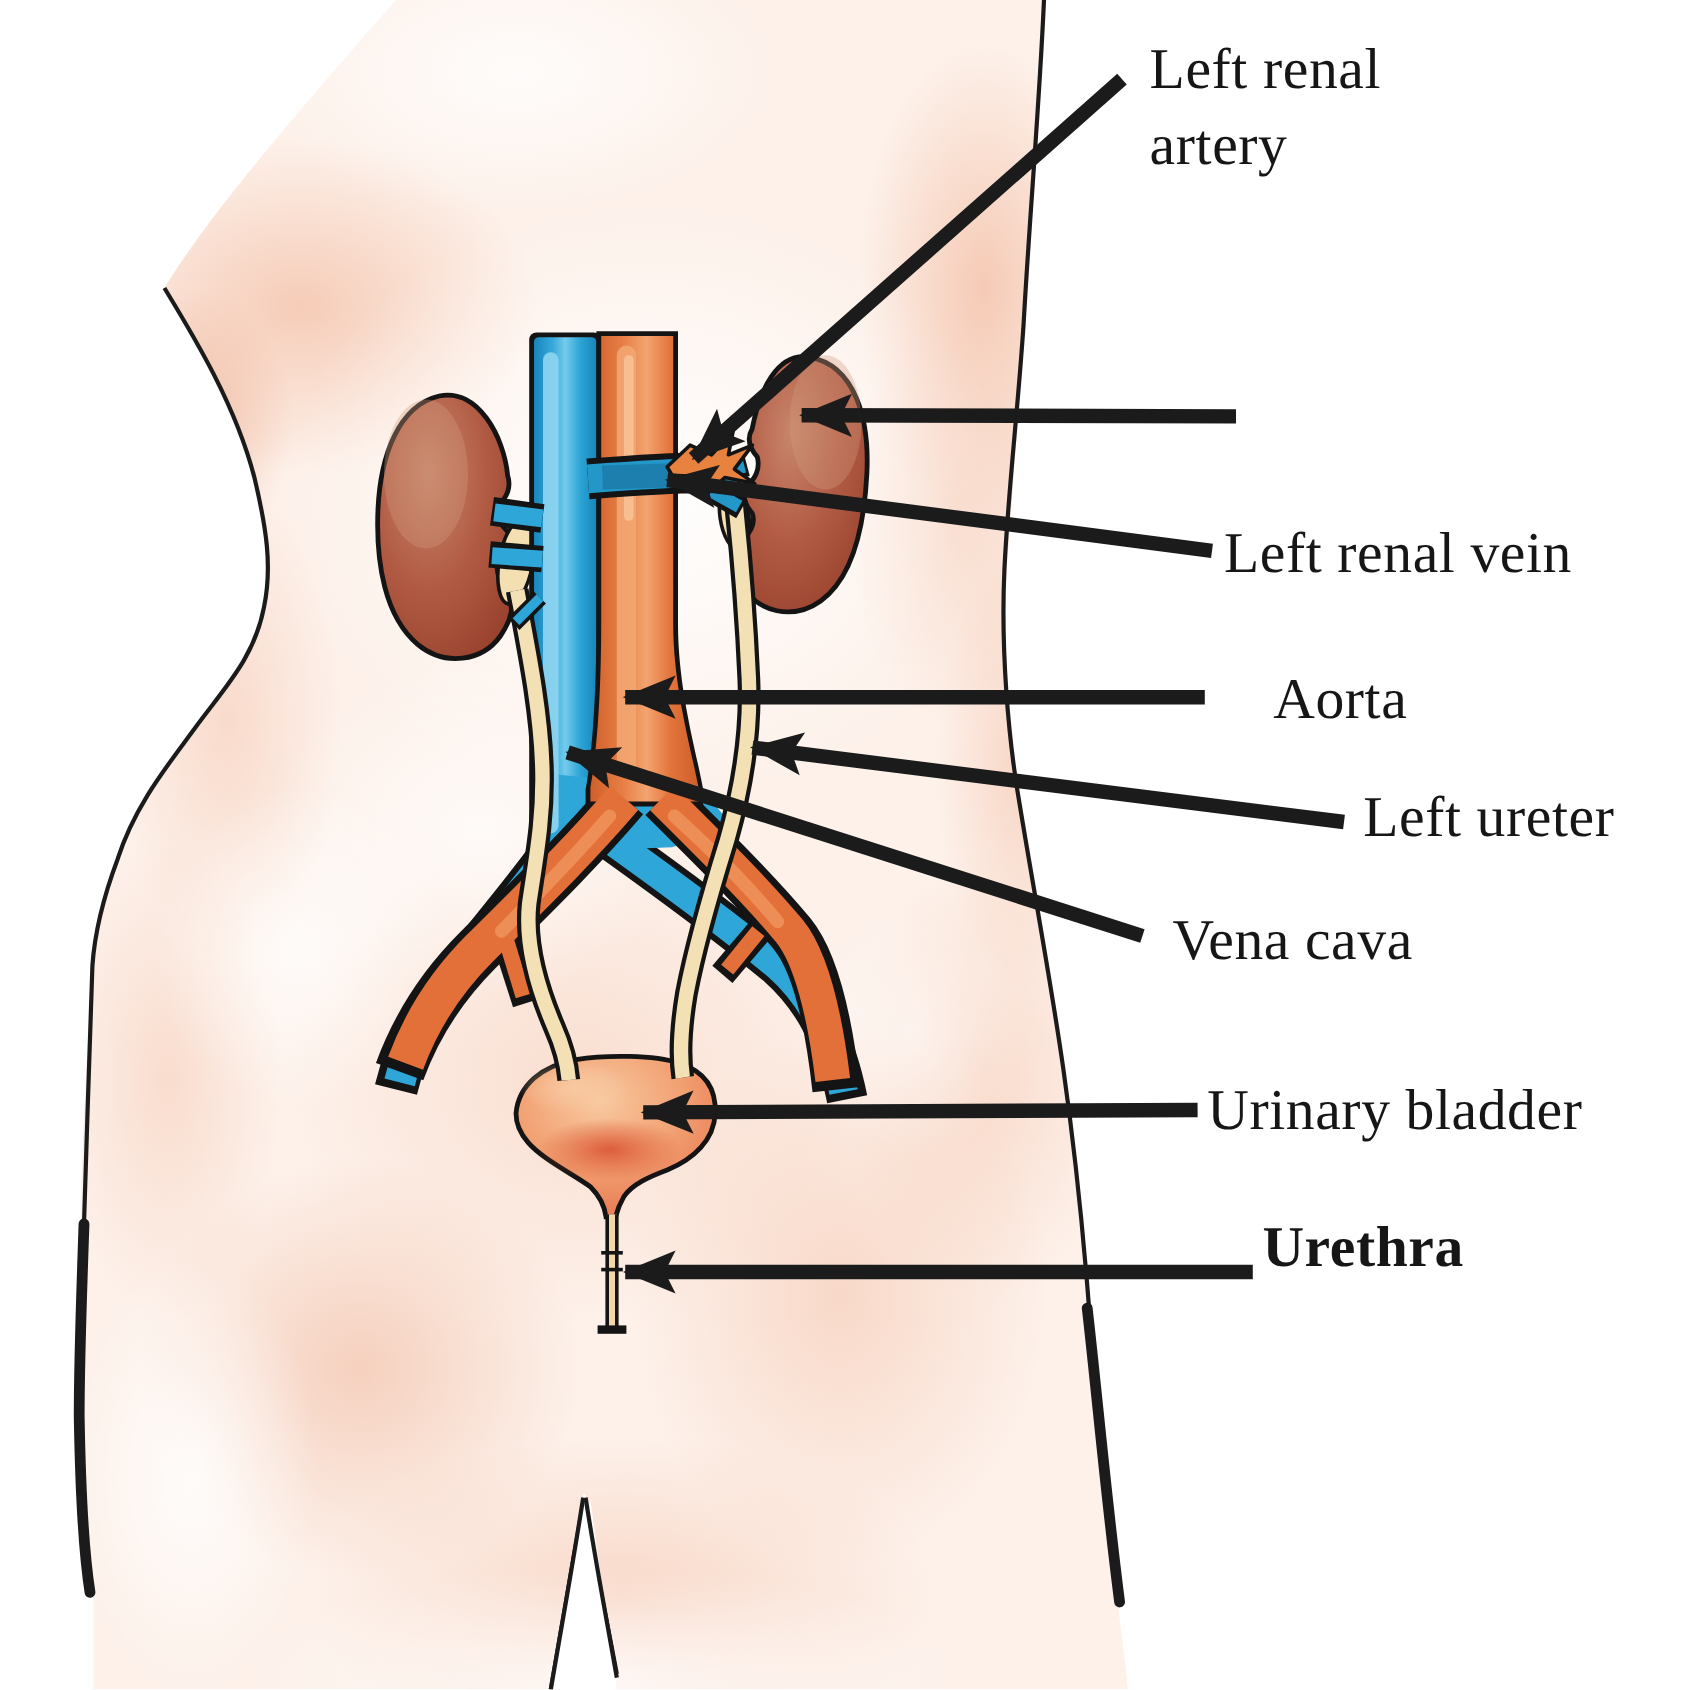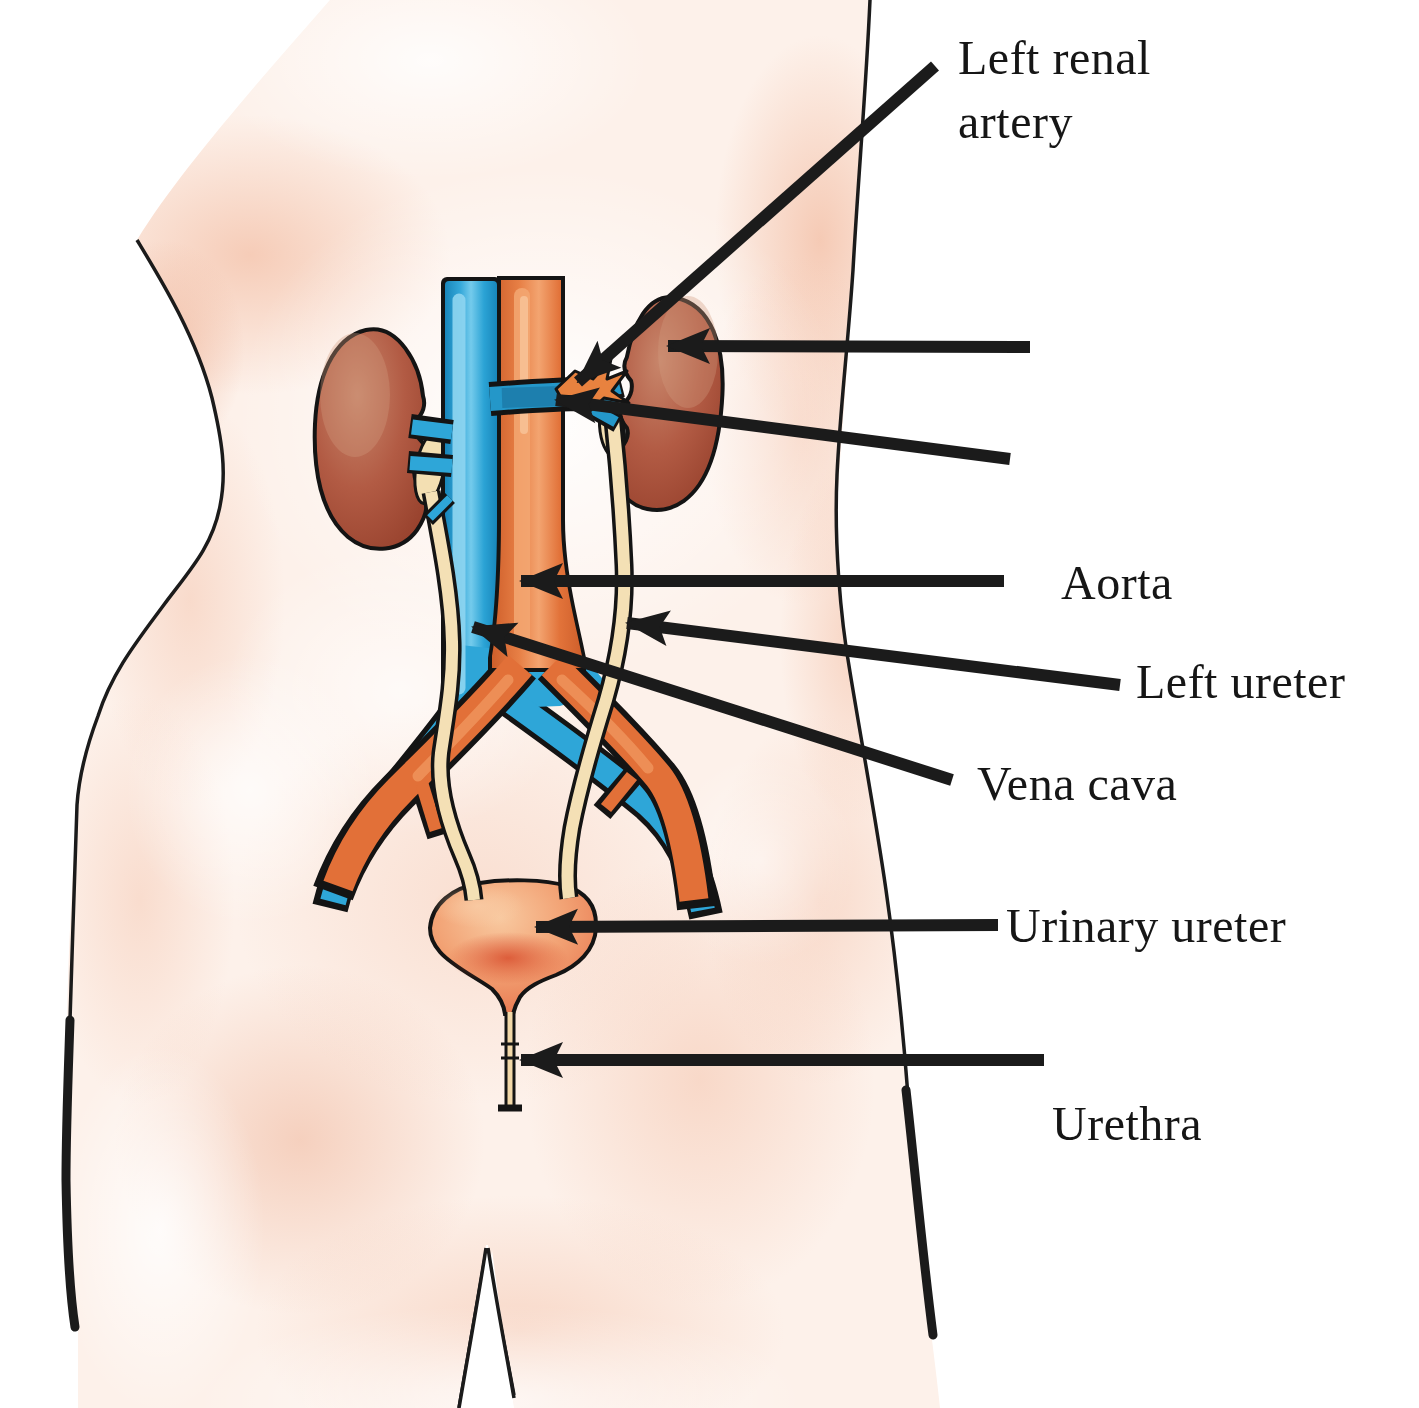--- a/index.html
+++ b/index.html
@@ -20,21 +20,21 @@
     white-space:pre-line;
     letter-spacing:0.5px;
   }
   .lbl-renal-artery{left:958px;top:26px;}
   .lbl-kidney{left:1040px;top:318px;}
   .lbl-renal-vein{left:1020px;top:430px;}
   .lbl-aorta{left:1014px;top:551px;margin-left:47px;}
   .lbl-ureter{left:1136px;top:650px;}
   .lbl-vena-cava{left:977px;top:752px;}
   .lbl-bladder{left:1006px;top:894px;}
-  .lbl-urethra{left:1052px;top:1092px;}
+  .lbl-urethra{left:1052px;top:1008px;font-weight:bold;}
 </style>
 </head>
 <body>
 
 <div id="stage">
 
 <svg width="1419" height="1408" viewBox="0 0 1419 1408">
   <defs>
     <radialGradient id="gKidney" cx="0.38" cy="0.30" r="0.85">
       <stop offset="0" stop-color="#c8866b"></stop>
@@ -214,19 +214,20 @@
     <line x1="1004" y1="581" x2="521" y2="581" marker-end="url(#arrowHead)"></line>
     <line x1="1120" y1="685" x2="627" y2="623" marker-end="url(#arrowHead)"></line>
     <line x1="952" y1="780" x2="473" y2="627" marker-end="url(#arrowHead)"></line>
     <line x1="998" y1="925" x2="536" y2="927" marker-end="url(#arrowHead)"></line>
     <line x1="1044" y1="1060" x2="521" y2="1060" marker-end="url(#arrowHead)"></line>
   </g>
 </svg>
 
   <div class="lbl lbl-renal-artery">Left renal
 artery</div>
+  <div class="lbl lbl-renal-vein">Left renal vein</div>
   <div class="lbl lbl-aorta">Aorta</div>
   <div class="lbl lbl-vena-cava">Vena cava</div>
   <div class="lbl lbl-ureter">Left ureter</div>
-  <div class="lbl lbl-bladder">Urinary ureter</div>
+  <div class="lbl lbl-bladder">Urinary bladder</div>
   <div class="lbl lbl-urethra">Urethra</div>
 
 </div>
 
 </body></html>

